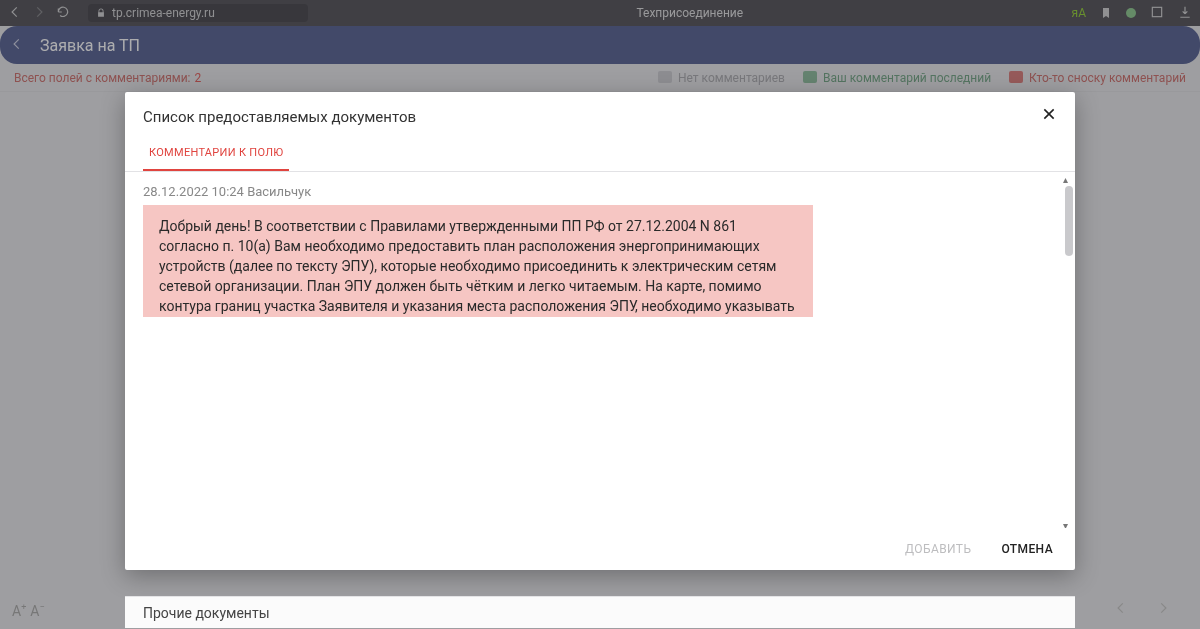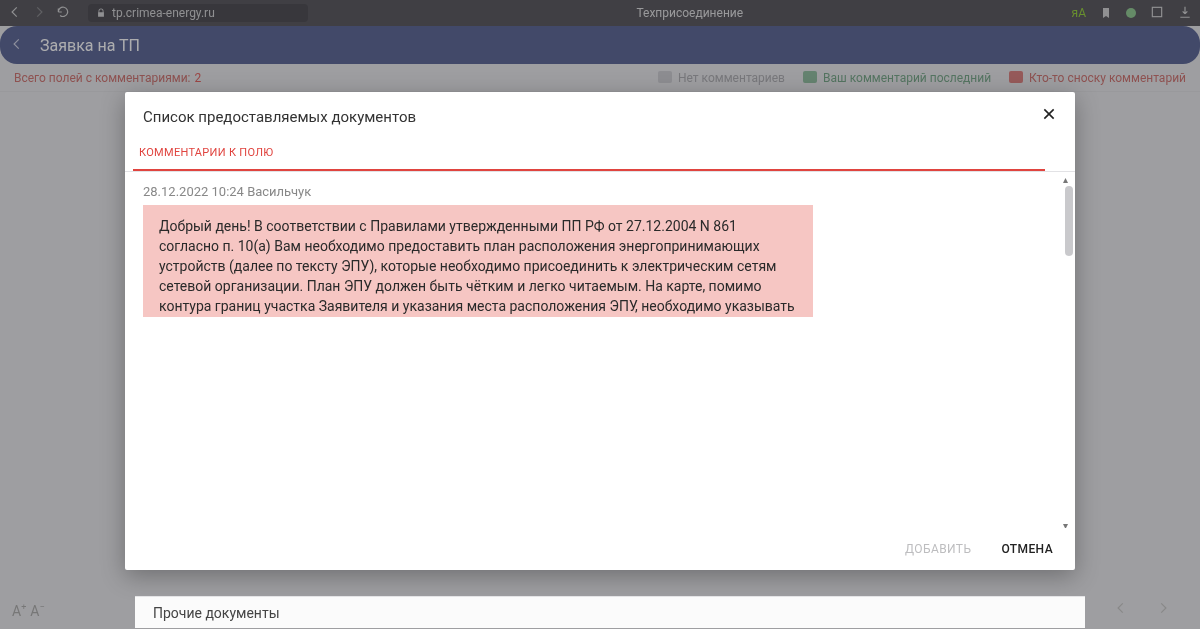--- a/index.html
+++ b/index.html
@@ -64,21 +64,21 @@
     display: flex; flex-direction: column;
     border-radius: 2px;
   }
   .dialog-head {
     display: flex; align-items: flex-end; padding: 14px 18px 10px;
   }
   .dialog-title { font-size: 15px; color: #333; }
   .dialog-close { margin-left: auto; cursor: pointer; }
 
   .tabs {
-    display: flex; padding: 0 8px; border-bottom: 1px solid #e2e2e5; flex-direction: column;
+    display: flex; padding: 0 18px; border-bottom: 1px solid #e2e2e5;
   }
   .tab {
     text-transform: uppercase; font-size: 11px; letter-spacing: 0.3px;
     padding: 10px 6px; margin-right: 22px; color: #9a9aa0; cursor: pointer;
     border-bottom: 2px solid transparent;
   }
   .tab.active { color: #e0443f; border-bottom-color: #e0443f; }
 
   .dialog-body {
     flex: 1; padding: 8px 18px 0; overflow: hidden; position: relative;
@@ -103,21 +103,21 @@
 
   .dialog-actions {
     display: flex; justify-content: flex-end; gap: 22px;
     padding: 14px 22px; font-size: 12px; letter-spacing: 0.4px;
   }
   .btn-add { color: #bdbdbf; text-transform: uppercase; cursor: pointer; }
   .btn-cancel { color: #222; text-transform: uppercase; font-weight: 500; cursor: pointer; margin-left: 8px; }
 
   
   .bottom-card {
-    position: absolute; left: 135px; top: 596px; width: 950px; height: 32px;
+    position: absolute; left: 125px; top: 596px; width: 950px; height: 32px;
     background: #fbfbfb; display: flex; align-items: center; padding: 0 18px;
     font-size: 14px; color: #444; border-top: 1px solid #e4e4e6;
   }
   .bottom-nav {
     position: absolute; right: 30px; top: 600px; display: flex; gap: 28px;
     color: #888;
   }
   .font-size-ctrl {
     position: absolute; left: 12px; top: 602px; font-size: 14px; color: #777;
     display: flex; align-items: baseline; gap: 4px;

